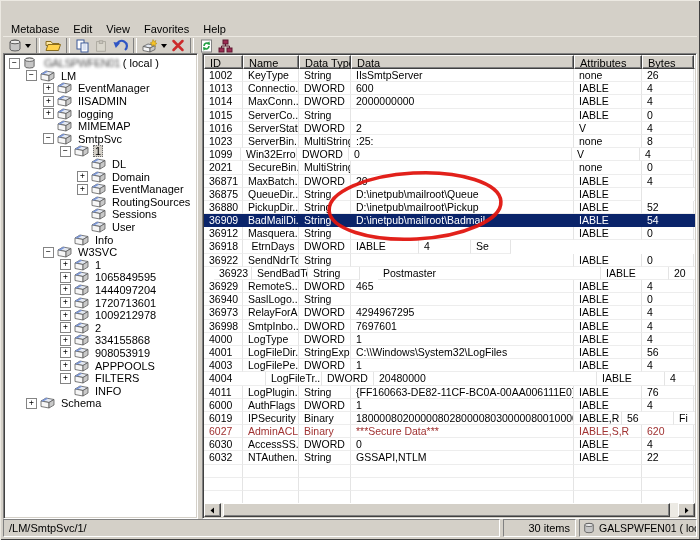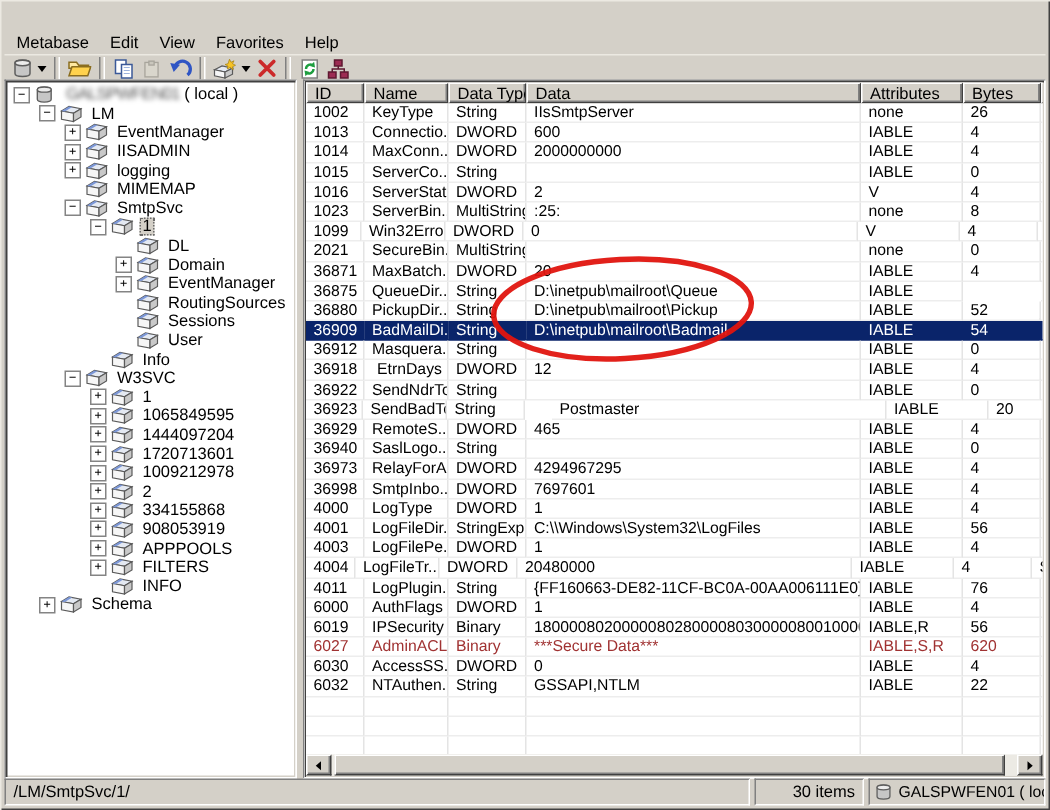--- a/index.html
+++ b/index.html
@@ -637,36 +637,35 @@
             <span class="cell" style="width: 52px;">String</span>
             <span class="cell" style="width: 223px;"></span>
             <span class="cell" style="width: 68px;">IABLE</span>
             <span class="cell" style="width: 52px;">0</span>
             <span class="cell" style="width: 40px;">Se</span>
           </div>
           <div class="lrow">
             <span class="cell" style="width: 39px;">36918</span>
             <span class="cell" style="width: 56px; text-align: center;">EtrnDays</span>
             <span class="cell" style="width: 52px;">DWORD</span>
-            <span class="cell" style="width: 223px;">12</span>
             <span class="cell" style="width: 68px;">IABLE</span>
             <span class="cell" style="width: 52px;">4</span>
             <span class="cell" style="width: 40px;">Se</span>
           </div>
           <div class="lrow">
             <span class="cell" style="width: 39px;">36922</span>
             <span class="cell" style="width: 56px;">SendNdrTo</span>
             <span class="cell" style="width: 52px;">String</span>
             <span class="cell" style="width: 223px;"></span>
             <span class="cell" style="width: 68px;">IABLE</span>
             <span class="cell" style="width: 52px;">0</span>
             <span class="cell" style="width: 40px;">Se</span>
           </div>
           <div class="lrow">
-            <span class="cell" style="width: 38px;">36923</span>
+            <span class="cell" style="width: 38px; margin-left: 10px;">36923</span>
             <span class="cell" style="width: 56px;">SendBadTo</span>
             <span class="cell" style="width: 52px;">String</span>
             <span class="cell" style="width: 223px; margin-left: 18px;">Postmaster</span>
             <span class="cell" style="width: 68px;">IABLE</span>
             <span class="cell" style="width: 52px;">20</span>
             <span class="cell" style="width: 40px;">Se</span>
           </div>
           <div class="lrow">
             <span class="cell" style="width: 39px;">36929</span>
             <span class="cell" style="width: 56px;">RemoteS...</span>
@@ -724,21 +723,21 @@
           <div class="lrow">
             <span class="cell" style="width: 39px;">4003</span>
             <span class="cell" style="width: 56px;">LogFilePe...</span>
             <span class="cell" style="width: 52px;">DWORD</span>
             <span class="cell" style="width: 223px;">1</span>
             <span class="cell" style="width: 68px;">IABLE</span>
             <span class="cell" style="width: 52px;">4</span>
             <span class="cell" style="width: 40px;">Se</span>
           </div>
           <div class="lrow">
-            <span class="cell" style="width: 33px;">4004</span>
+            <span class="cell" style="width: 62px;">4004</span>
             <span class="cell" style="width: 56px;">LogFileTr...</span>
             <span class="cell" style="width: 52px;">DWORD</span>
             <span class="cell" style="width: 223px;">20480000</span>
             <span class="cell" style="width: 68px;">IABLE</span>
             <span class="cell" style="width: 52px;">4</span>
             <span class="cell" style="width: 40px;">Se</span>
           </div>
           <div class="lrow">
             <span class="cell" style="width: 39px;">4011</span>
             <span class="cell" style="width: 56px;">LogPlugin...</span>
@@ -755,21 +754,21 @@
             <span class="cell" style="width: 223px;">1</span>
             <span class="cell" style="width: 68px;">IABLE</span>
             <span class="cell" style="width: 52px;">4</span>
             <span class="cell" style="width: 40px;">Fi</span>
           </div>
           <div class="lrow">
             <span class="cell" style="width: 39px;">6019</span>
             <span class="cell" style="width: 56px;">IPSecurity</span>
             <span class="cell" style="width: 52px;">Binary</span>
             <span class="cell" style="width: 223px;">1800008020000080280000803000008001000000380...</span>
-            <span class="cell" style="width: 68px;">IABLE,R</span>
+            <span class="cell" style="width: 48px;">IABLE,R</span>
             <span class="cell" style="width: 52px;">56</span>
             <span class="cell" style="width: 40px;">Fi</span>
           </div>
           <div class="lrow alert">
             <span class="cell" style="width: 39px;">6027</span>
             <span class="cell" style="width: 56px;">AdminACL</span>
             <span class="cell" style="width: 52px;">Binary</span>
             <span class="cell" style="width: 223px;">***Secure Data***</span>
             <span class="cell" style="width: 68px;">IABLE,S,R</span>
             <span class="cell" style="width: 52px;">620</span>

